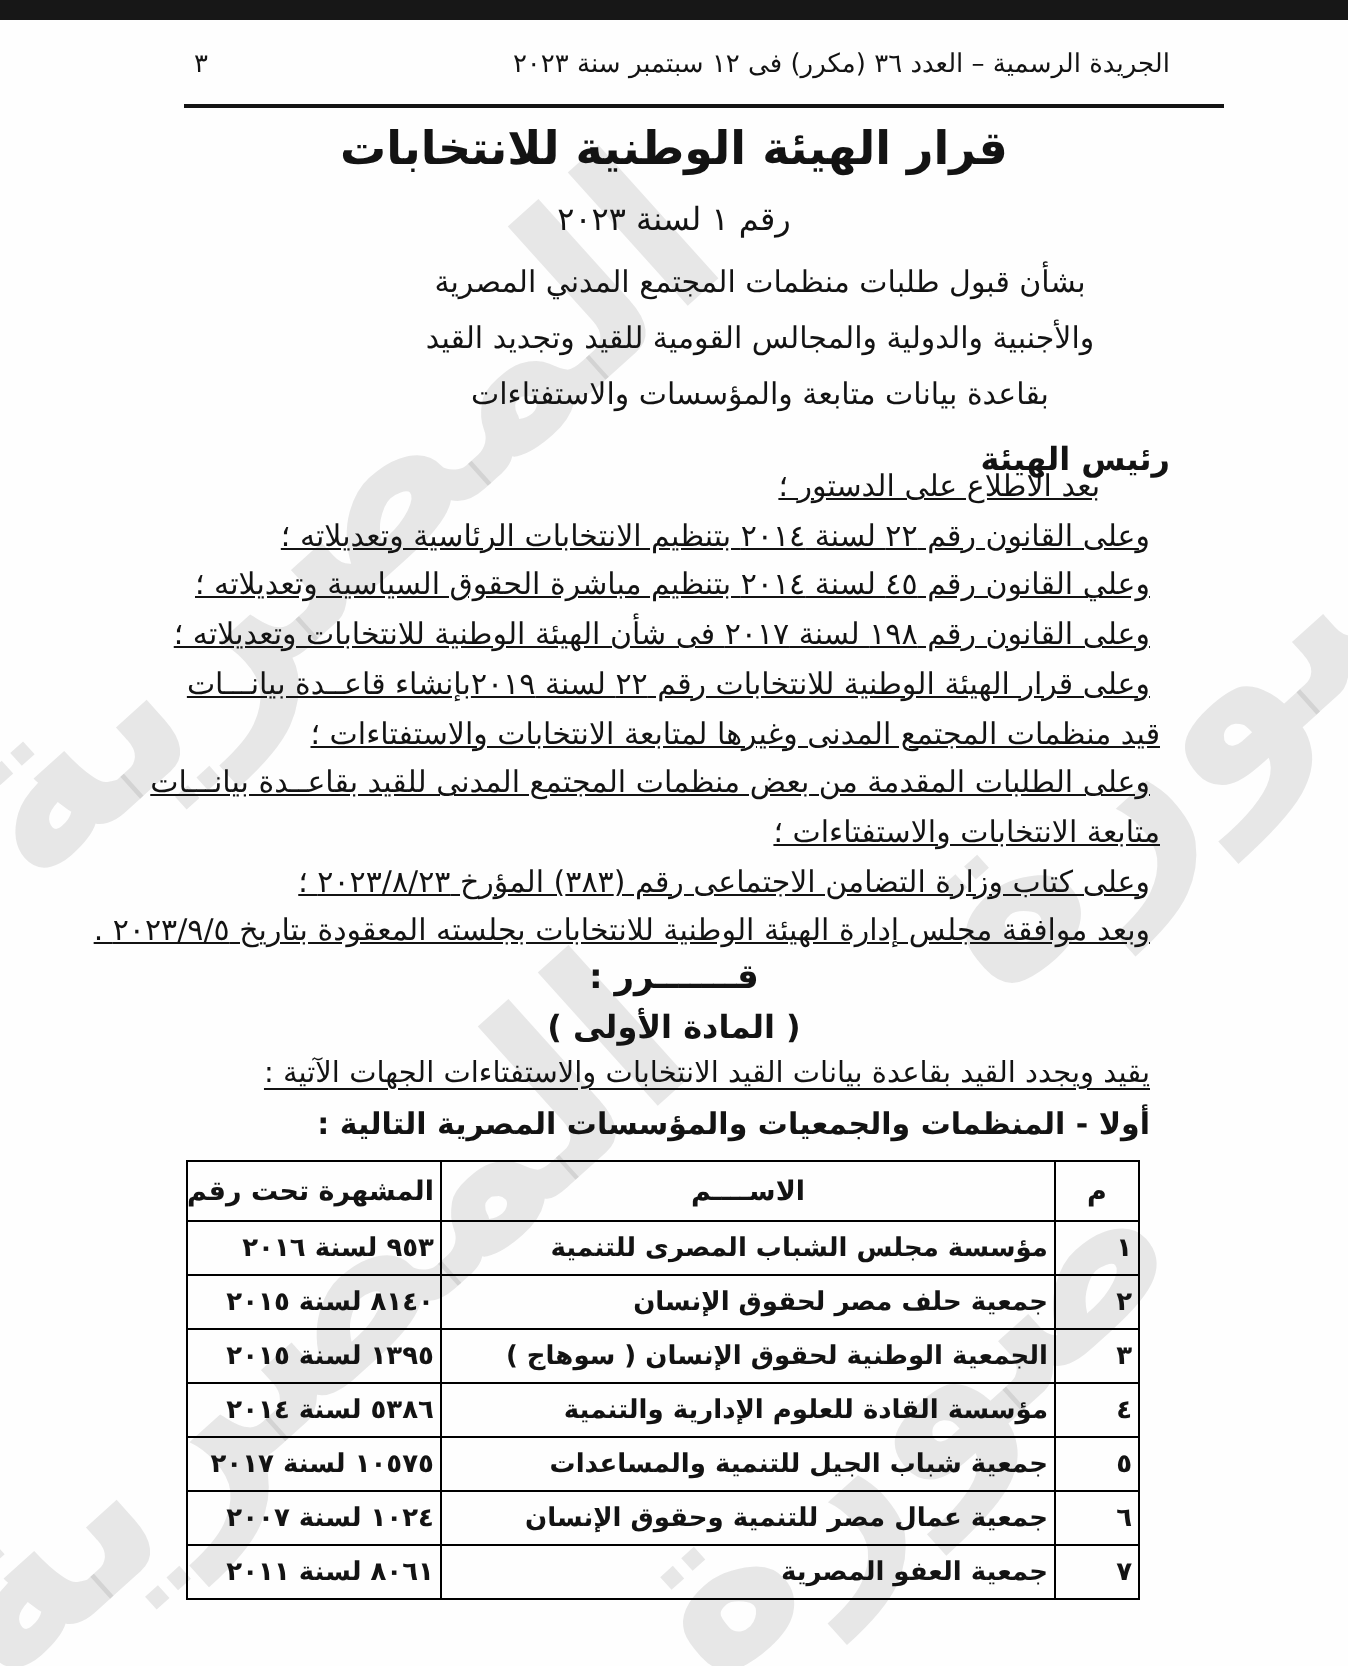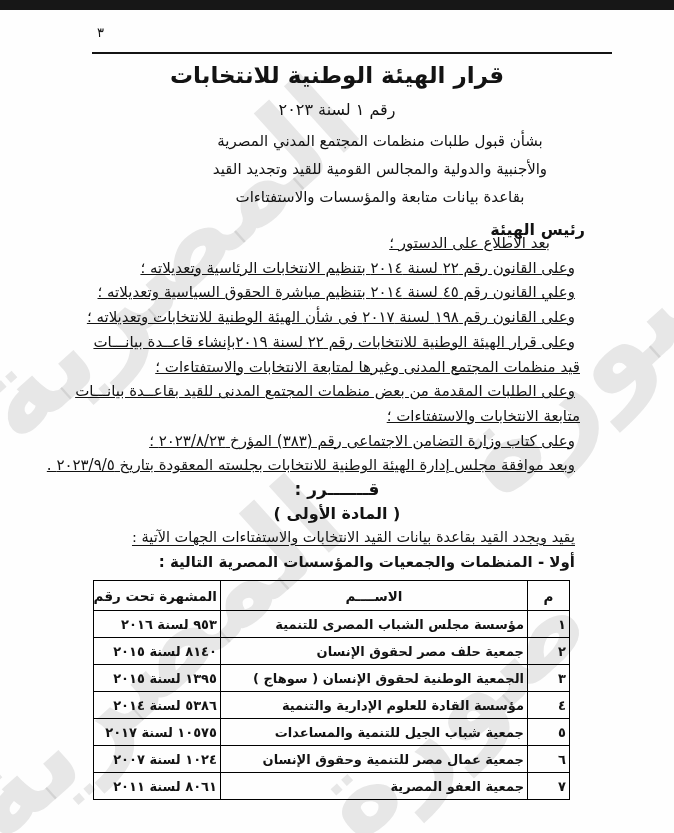--- a/index.html
+++ b/index.html
@@ -70,20 +70,21 @@
 
 <div class="page">
 
   <div class="topbar"></div>
 
   <span class="wm wm-a">المصرية</span>
   <span class="wm wm-b">صورة</span>
   <span class="wm wm-c">المصرية</span>
   <span class="wm wm-d">صورة</span>
 
+  <div class="gazette-line">الجريدة الرسمية – العدد ٣٦ (مكرر) فى ١٢ سبتمبر سنة ٢٠٢٣</div>
   <div class="page-number">٣</div>
   <div class="header-rule"></div>
 
   <div class="centered decree-title">قرار الهيئة الوطنية للانتخابات</div>
   <div class="centered decree-number">رقم ١ لسنة ٢٠٢٣</div>
 
   <div class="centered subject-block">
     <div class="subject-line">بشأن قبول طلبات منظمات المجتمع المدني المصرية</div>
     <div class="subject-line">والأجنبية والدولية والمجالس القومية للقيد وتجديد القيد</div>
     <div class="subject-line">بقاعدة بيانات متابعة والمؤسسات والاستفتاءات</div>

